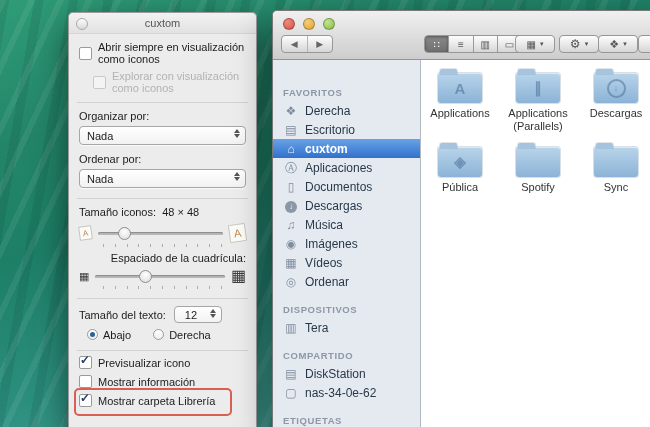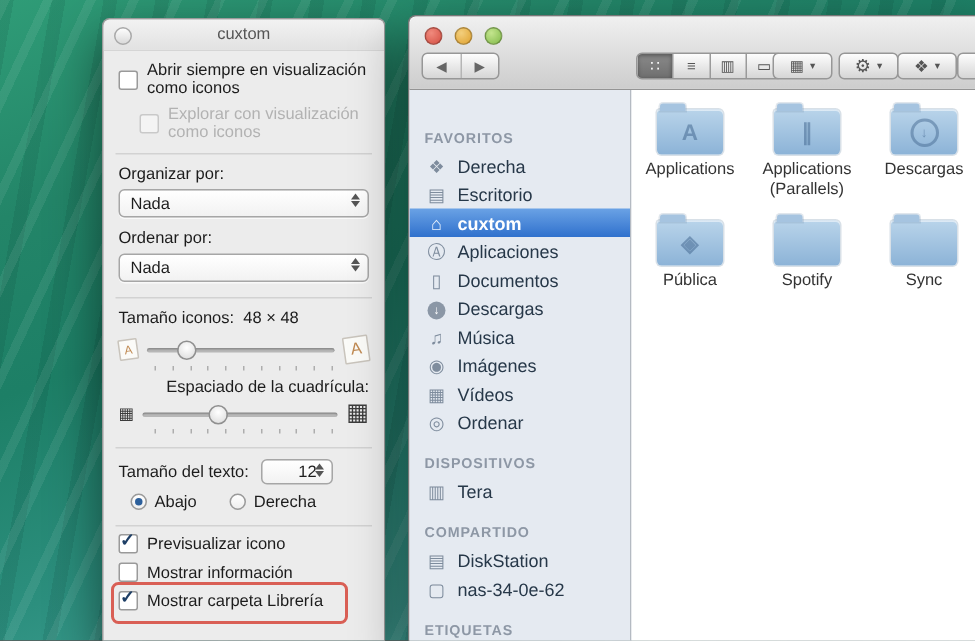--- a/index.html
+++ b/index.html
@@ -50,21 +50,21 @@
   .ticks i{width:1px;height:3px;background:#adadad;}
   .mini-doc{flex:0 0 auto;background:#fbfbf8;border:1px solid #c9c4bc;border-radius:1px;
     color:#c08a52;display:flex;align-items:center;justify-content:center;transform:rotate(-8deg);}
   .mini-doc.small{width:11px;height:12px;font-size:8px;}
   .mini-doc.large{width:15px;height:16px;font-size:11px;}
   .grid-glyph{color:#3c3c3c;line-height:1;}
   .grid-glyph.small{font-size:11px;}
   .grid-glyph.large{font-size:16px;}
   .inline-row{display:flex;align-items:center;gap:8px;margin-top:7px;}
   .stepper-box{width:48px;height:17px;position:relative;background:linear-gradient(#fff,#f2f2f2);
-    border:1px solid #a6a6a6;border-radius:4px;display:flex;align-items:center;padding-left:24px;box-sizing:border-box;}
+    border:1px solid #a6a6a6;border-radius:4px;display:flex;align-items:center;padding-left:10px;box-sizing:border-box;}
   .radio-row{display:flex;gap:22px;margin:6px 0 0 8px;}
   .radio-item{display:flex;align-items:flex-start;gap:5px;}
   .radio{width:11px;height:11px;border-radius:50%;background:linear-gradient(#fff,#eee);
     border:1px solid #9a9a9a;position:relative;box-sizing:border-box;}
   .radio.sel::after{content:"";position:absolute;left:2px;top:2px;width:5px;height:5px;border-radius:50%;
     background:#2c5f9b;}
   .hl-row{position:relative;margin-top:6px;}
   .hl-box{position:absolute;left:-5px;top:-6px;width:154px;height:24px;
     border:2px solid #d95f55;border-radius:5px;pointer-events:none;}
   .cbm{margin-top:6px;}

